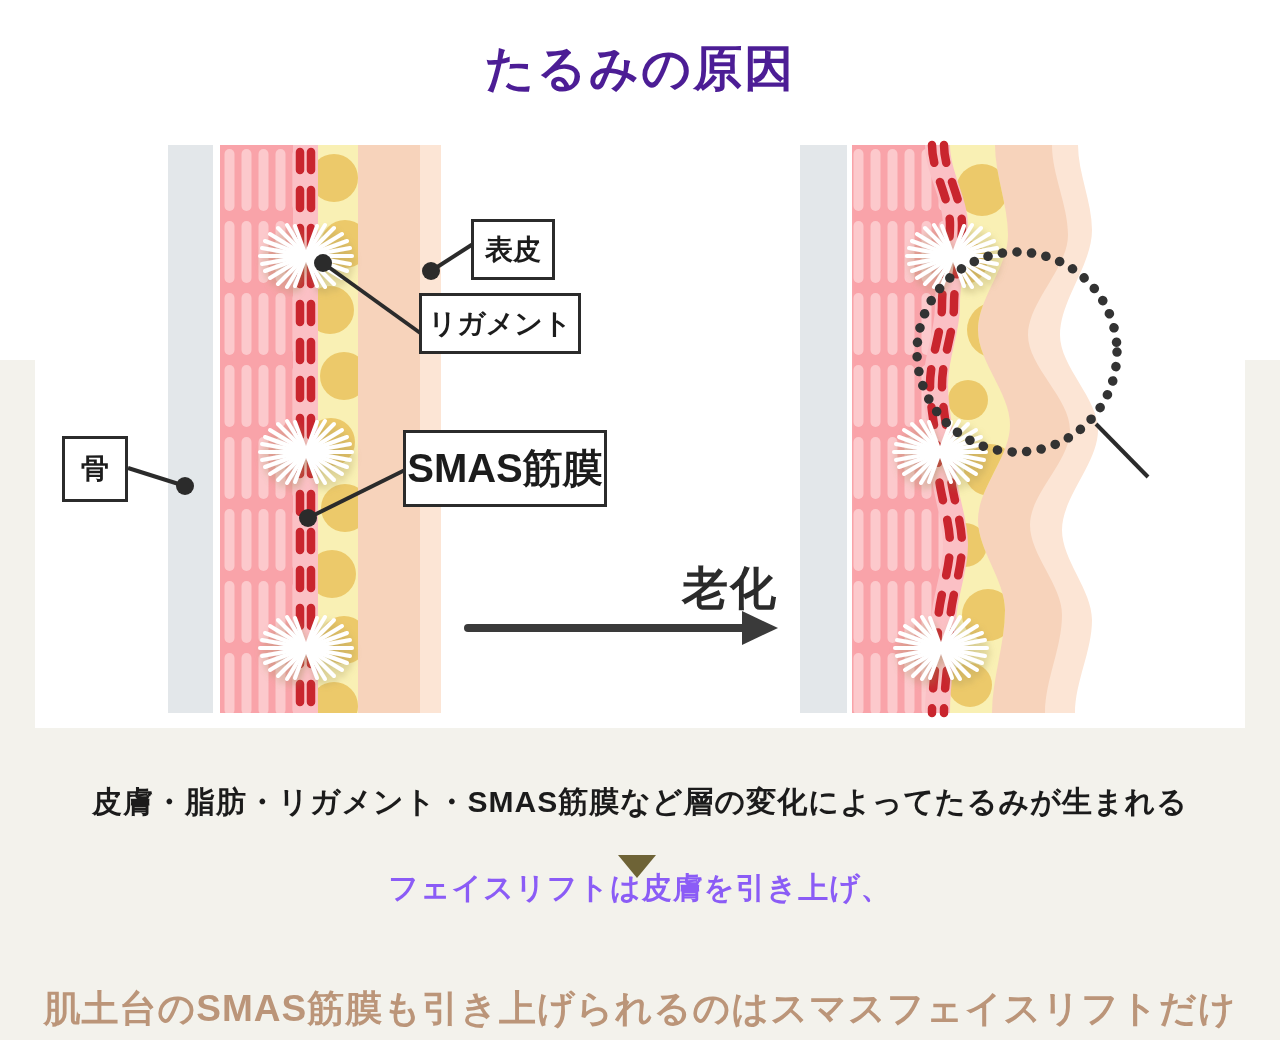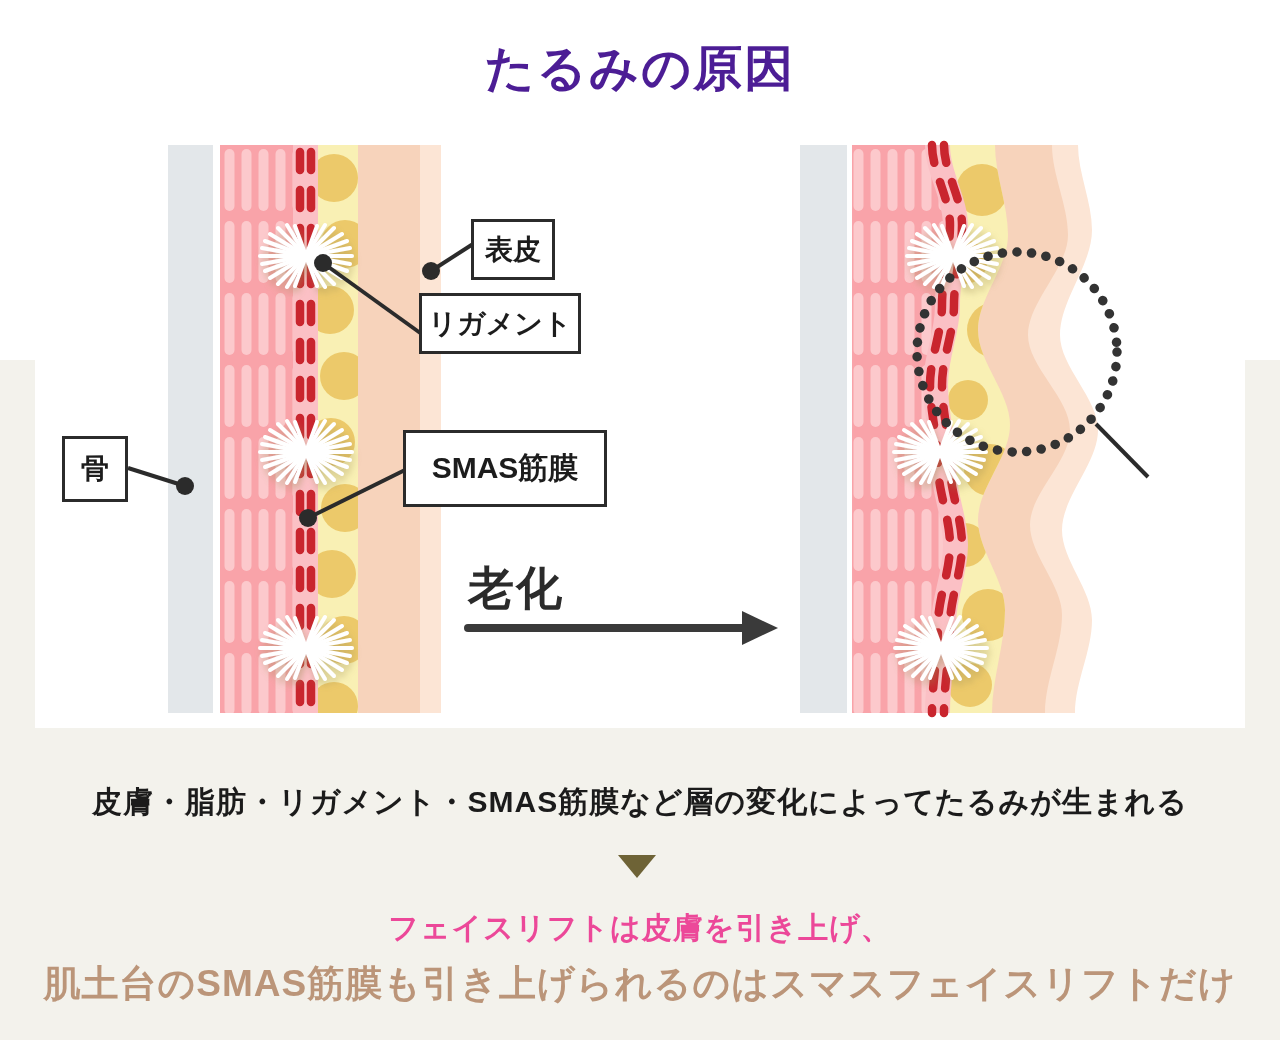--- a/index.html
+++ b/index.html
@@ -30,32 +30,32 @@
   .s-dotcirc{stroke:#333;stroke-width:9.5;stroke-dasharray:0.1 14.6;
              stroke-linecap:round;fill:none;}
   .lig line{stroke:#fff;stroke-width:4;stroke-linecap:round;}
 
   .label-box{position:absolute;background:#fff;border:3px solid var(--line-dark,#2b2b2b);
              display:flex;align-items:center;justify-content:center;font-weight:bold;
              color:#1c1c1c;box-sizing:border-box;white-space:nowrap;}
   #box-epidermis{left:471px;top:219px;width:84px;height:61px;font-size:28px;}
   #box-ligament{left:419px;top:293px;width:162px;height:61px;font-size:28px;align-items:center;}
   #box-bone{left:62px;top:436px;width:66px;height:66px;font-size:28px;}
-  #box-smas{left:403px;top:430px;width:204px;height:77px;font-size:30px;}
+  #box-smas{left:403px;top:430px;width:204px;height:77px;font-size:40px;}
   #box-sagging{left:1108px;top:473px;width:127px;height:64px;font-size:28px;}
 
   #page-title{position:absolute;left:0;top:36px;width:1280px;text-align:center;
          font-size:49px;font-weight:bold;color:#4c1d95;letter-spacing:2px;}
-  #aging-label{position:absolute;left:468px;top:558px;width:310px;text-align:left;
+  #aging-label{position:absolute;left:468px;top:558px;width:310px;text-align:right;
          font-size:46px;font-weight:bold;color:#2b2b2b;letter-spacing:2px;}
 
   .caption{position:absolute;left:0;width:1280px;text-align:center;font-weight:bold;}
   #caption1{top:782px;font-size:30px;letter-spacing:1px;color:#1b1b1b;}
-  #caption2{top:908px;font-size:30px;letter-spacing:1px;color:#ec4899;}
-  #caption3{top:959px;font-size:37px;letter-spacing:1px;color:var(--highlight-brown,#bb9579);}
+  #caption2{top:868px;font-size:30px;letter-spacing:1px;color:#8b5cf6;}
+  #caption3{top:984px;font-size:37px;letter-spacing:1px;color:var(--highlight-brown,#bb9579);}
 
   #down-triangle{position:absolute;left:618px;top:855px;width:0;height:0;
       border-left:19px solid transparent;border-right:19px solid transparent;
       border-top:23px solid var(--triangle-olive,#6e6336);}
 </style>
 </head>
 <body>
 
 <div id="stage">
 

